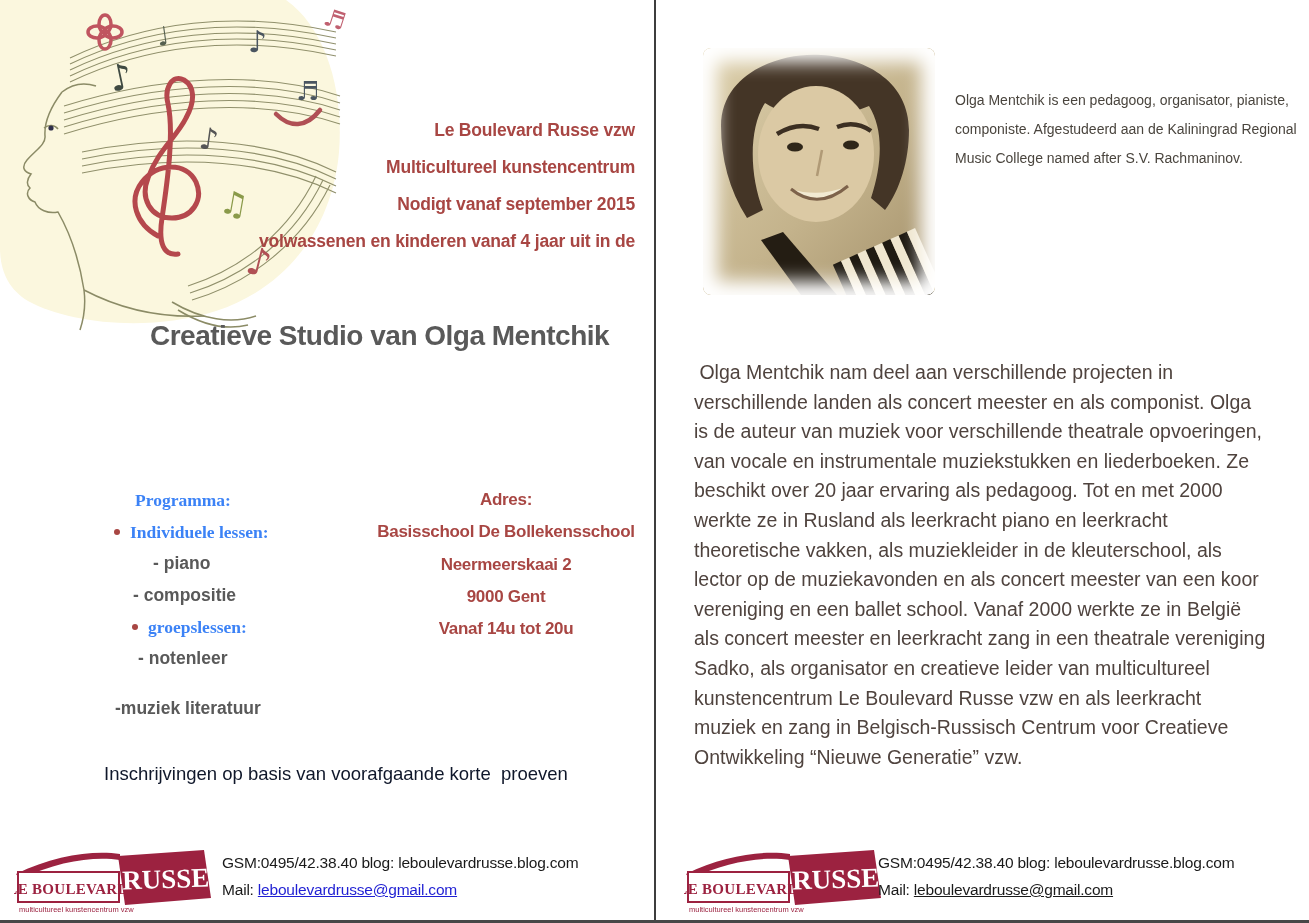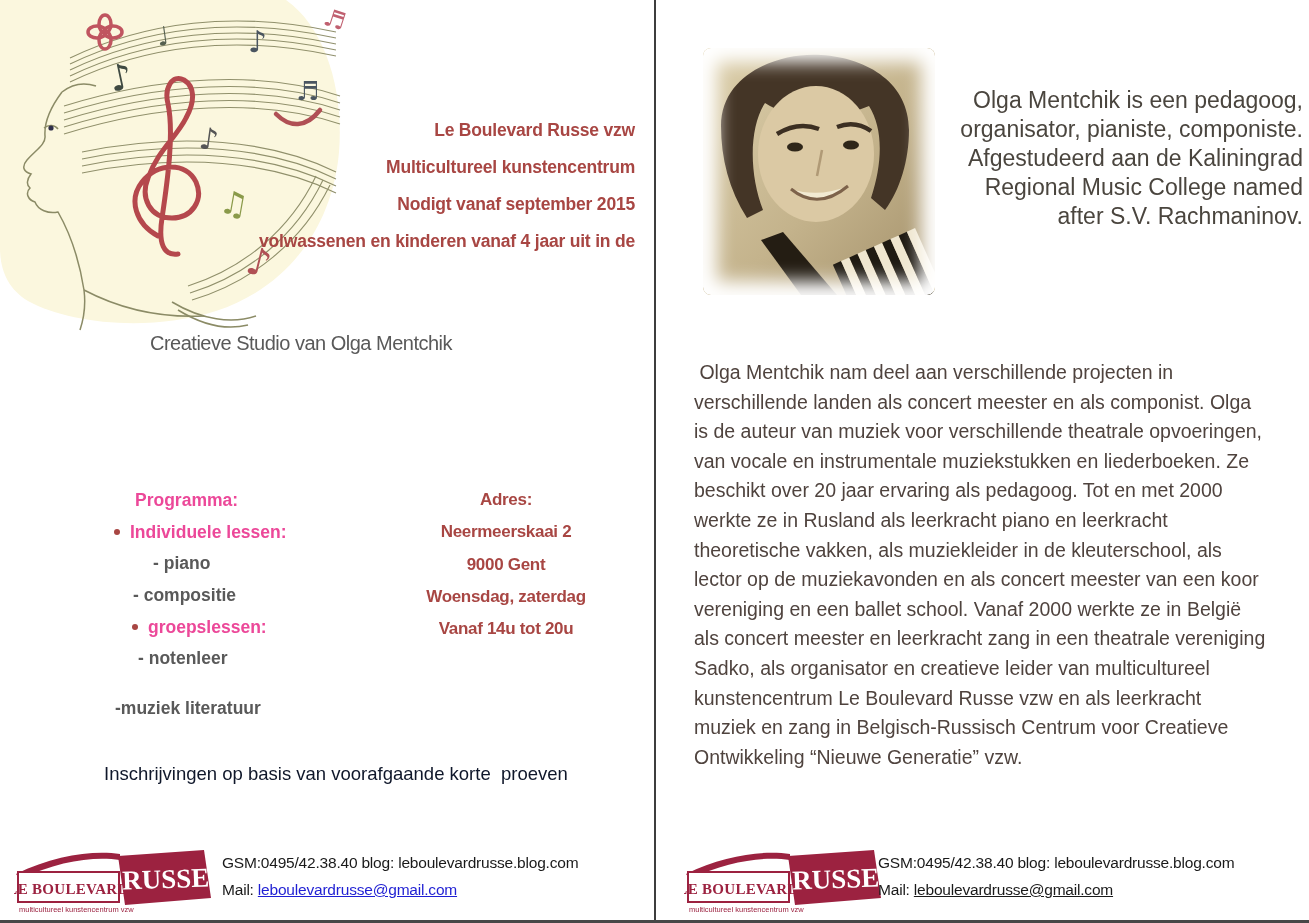--- a/index.html
+++ b/index.html
@@ -8,40 +8,40 @@
   .abs{position:absolute;}
 
   
   .divider{left:654px;top:0;width:2px;height:923px;background:#3d3d3d;}
   .bottom-rule{left:0;bottom:0;width:1309px;height:3px;background:#474747;}
 
   
   .page-left{left:0;top:0;width:655px;height:923px;}
   .invite{left:180px;top:112px;width:455px;text-align:right;color:#a84643;
           font-size:17.5px;font-weight:bold;line-height:37px;letter-spacing:-0.2px;}
-  .doc-title{left:150px;top:332px;width:500px;color:#595959;font-size:20px;
-             font-weight:normal;letter-spacing:-0.5px;white-space:nowrap;}
+  .doc-title{left:150px;top:320px;width:500px;color:#595959;font-size:28px;
+             font-weight:bold;letter-spacing:-0.5px;white-space:nowrap;}
   .prog-row{font-size:17.5px;font-weight:bold;white-space:nowrap;}
-  .red{color:#ec4899;}
+  .red{color:#3b82f6;font-family:Liberation Serif, serif;}
   .gray{color:#595959;}
   .dot{display:inline-block;width:6px;height:6px;border-radius:50%;background:#a84643;
        vertical-align:3px;margin-right:10px;}
   .address{left:373px;top:490px;width:266px;text-align:center;color:#a84643;
            font-size:17px;font-weight:bold;letter-spacing:-0.3px;}
   .address div{height:32.3px;}
   .note{left:104px;top:763px;color:#0f172a;font-size:18.5px;white-space:pre-wrap;}
 
   
   .page-right{left:657px;top:0;width:652px;height:923px;}
   .photo{left:46px;top:48px;width:232px;height:247px;border-radius:8px;overflow:hidden;
          box-shadow:inset 0 0 16px 12px #ffffff;}
   .photo svg{display:block;}
   .photo-vignette{position:absolute;inset:0;box-shadow:inset 0 0 18px 14px #ffffff;
                   border-radius:8px;pointer-events:none;}
-  .intro{left:298px;top:86px;width:348px;color:#4a453e;font-size:23px;line-height:29px;text-align:right;}
+  .intro{left:298px;top:86px;width:348px;color:#4a453e;font-size:14px;line-height:29px;}
   .bio{left:37px;top:358px;width:572px;color:#4f433e;font-size:19.5px;line-height:29.6px;
        white-space:pre-wrap;}
 
   
   .logo{width:200px;height:72px;}
   .contact{font-size:15.5px;font-weight:normal;color:#1a1a1a;letter-spacing:-0.2px;
            line-height:27px;white-space:nowrap;}
   .mail-link-blue{color:#1f1fd3;text-decoration:underline;cursor:pointer;}
   .mail-link-black{color:#1a1a1a;text-decoration:underline;cursor:pointer;}
 </style>
@@ -133,23 +133,23 @@
     <div class="abs prog-row gray" style="left:153px;top:553px">- piano</div>
     <div class="abs prog-row gray" style="left:133px;top:585px">- compositie</div>
     <div class="abs prog-row red" style="left:132px;top:617px">
       <span class="dot"></span><span>groepslessen:</span>
     </div>
     <div class="abs prog-row gray" style="left:138px;top:648px">- notenleer</div>
     <div class="abs prog-row gray" style="left:115px;top:698px">-muziek literatuur</div>
 
     <div class="abs address">
       <div>Adres:</div>
+      <div>Basisschool De Bollekensschool</div>
       <div>Neermeerskaai 2</div>
       <div>9000 Gent</div>
-      <div>Woensdag, zaterdag</div>
       <div>Vanaf 14u tot 20u</div>
     </div>
 
     <div class="abs note">Inschrijvingen op basis van voorafgaande korte  proeven</div>
 
     <svg class="abs logo" style="left:14px;top:843px" viewBox="0 0 200 72">
       <path d="M2 31 C40 12 80 7 106 11 L106 17 C80 13 44 18 6 36 Z" fill="#9c2240"></path>
       <polygon points="104,13 190,7 197,55 111,62" fill="#9c2240"></polygon>
       <rect x="4" y="29" width="101" height="30" fill="#ffffff" stroke="#9c2240" stroke-width="2"></rect>
       <text x="54" y="51" text-anchor="middle" font-family="Liberation Serif, serif" font-size="15" font-weight="bold" fill="#9c2240" letter-spacing="0.3">LE BOULEVARD</text>

